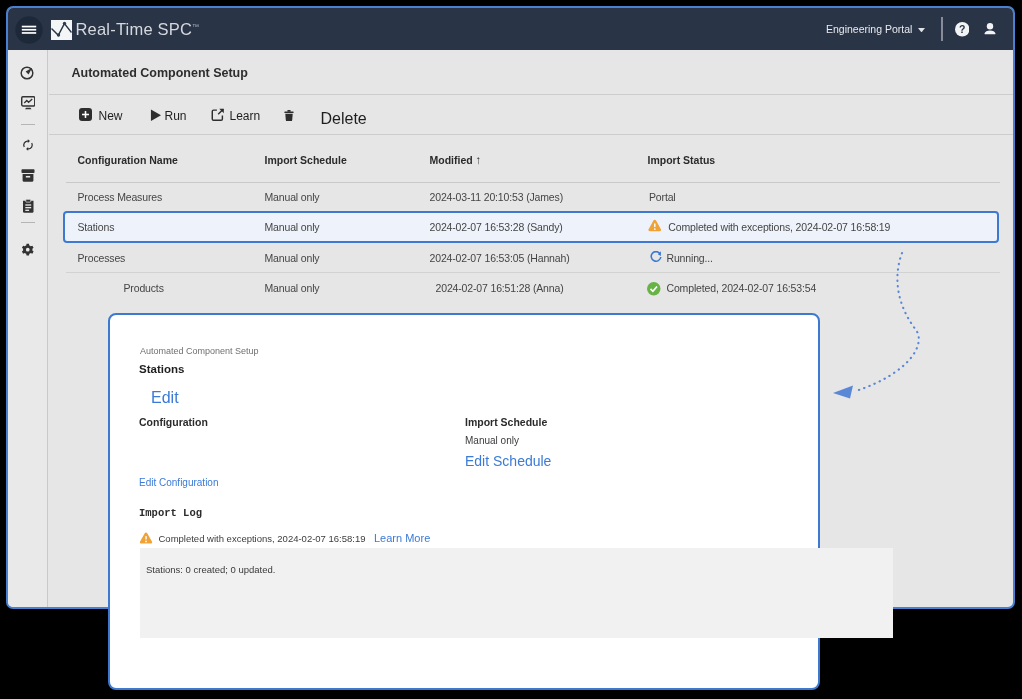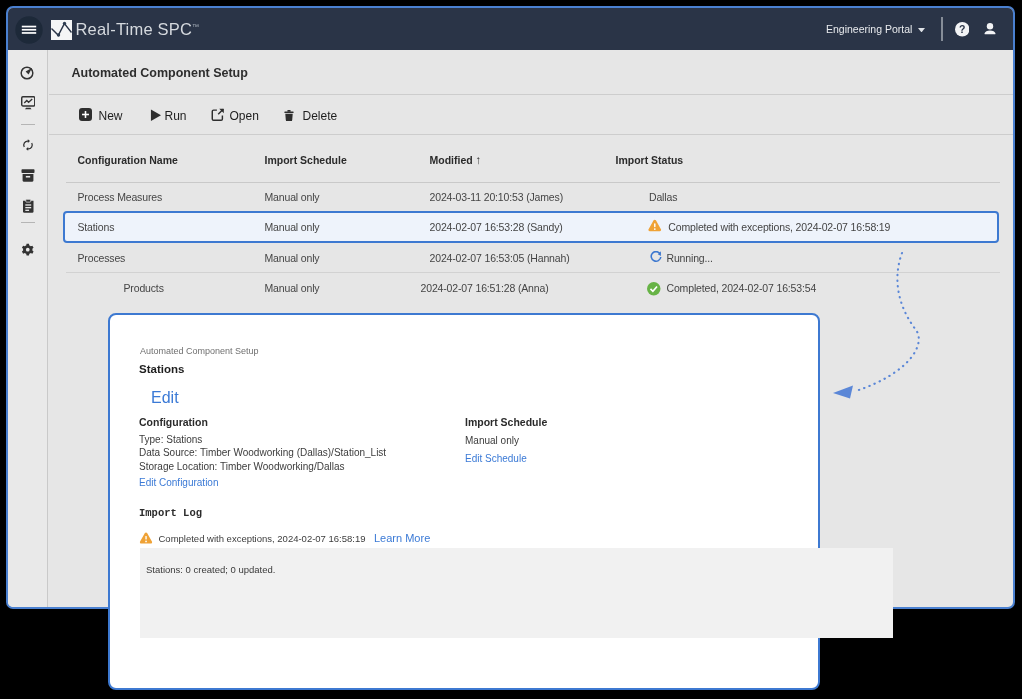--- a/index.html
+++ b/index.html
@@ -105,39 +105,39 @@
   <div class="abs" style="left:91px;top:101px;font-size:12px;color:#1e1e1e;line-height:1.2;">New</div>
   <svg class="abs" style="left:142px;top:100.5px" width="11.5" height="12.5" viewBox="0 0 12 13">
       <polygon points="1,0.5 11.5,6.5 1,12.5" fill="#2e2e2e"></polygon>
     </svg>
   <div class="abs" style="left:157px;top:101px;font-size:12px;color:#1e1e1e;line-height:1.2;">Run</div>
   <svg class="abs" style="left:203.5px;top:100px" width="13.5" height="13.5" viewBox="0 0 16 16">
     <path d="M13.5,9 L13.5,13 A1.5 1.5 0 0 1 12,14.5 L3,14.5 A1.5 1.5 0 0 1 1.5,13 L1.5,4 A1.5 1.5 0 0 1 3,2.5 L7,2.5" fill="none" stroke="#2e2e2e" stroke-width="1.7"></path>
     <path d="M8.5,7.5 L14.5,1.5" stroke="#2e2e2e" stroke-width="1.7"></path>
     <path d="M9.8,0.8 L15.2,0.8 L15.2,6.2 Z" fill="#2e2e2e"></path>
   </svg>
-  <div class="abs" style="left:222px;top:101px;font-size:12px;color:#1e1e1e;line-height:1.2;">Open</div>
+  <div class="abs" style="left:222px;top:101px;font-size:12px;color:#1e1e1e;line-height:1.2;">Learn</div>
   <svg class="abs" style="left:276px;top:100.5px" width="10" height="13.2" viewBox="0 0 14 16">
     <rect x="0.5" y="2.2" width="13" height="2" rx="0.6" fill="#2e2e2e"></rect>
     <rect x="4.7" y="0.3" width="4.6" height="2.4" rx="0.8" fill="#2e2e2e"></rect>
     <path d="M1.8,5.4 L12.2,5.4 L11.5,14 A1.8 1.8 0 0 1 9.7,15.7 L4.3,15.7 A1.8 1.8 0 0 1 2.5,14 Z" fill="#2e2e2e"></path>
   </svg>
-  <div class="abs" style="left:295px;top:101px;font-size:12px;color:#1e1e1e;line-height:1.2;">Delete</div>
+  <div class="abs" style="left:313px;top:101px;font-size:16px;color:#1e1e1e;line-height:1.2;">Delete</div>
   <div class="hdrline" style="top:125.5px;"></div>
 
   <div class="hcell" style="left:70px;top:146px;">Configuration Name</div>
   <div class="hcell" style="left:257px;top:146px;">Import Schedule</div>
   <div class="hcell" style="left:422px;top:146px;">Modified <span style="font-weight:normal;font-size:11.5px;color:#333;">↑</span></div>
-  <div class="hcell" style="left:608px;top:146px;">Import Status</div>
+  <div class="hcell" style="left:640px;top:146px;">Import Status</div>
   <div class="sep" style="left:58px;width:934px;top:173.5px;background:#c9c9c9;"></div>
 
   <div class="cell" style="left:70px;top:183px;">Process Measures</div>
   <div class="cell" style="left:257px;top:183px;">Manual only</div>
   <div class="cell" style="left:422px;top:183px;">2024-03-11 20:10:53 (James)</div>
-  <div class="cell" style="left:641.5px;top:183px;">Dallas</div>
+  <div class="cell" style="left:641.5px;top:183px;">Portal</div>
 
   <div class="selrow" style="left:55.5px;top:203px;width:936px;height:31.6px;"></div>
   <div class="cell" style="left:70px;top:212.5px;">Stations</div>
   <div class="cell" style="left:257px;top:212.5px;">Manual only</div>
   <div class="cell" style="left:422px;top:212.5px;">2024-02-07 16:53:28 (Sandy)</div>
   <svg class="abs" style="left:640.7px;top:210.7px" width="13.5" height="13" viewBox="0 0 14 13">
     <path d="M5.8,1.1 A1.4 1.4 0 0 1 8.2,1.1 L13.4,10.4 A1.4 1.4 0 0 1 12.2,12.5 L1.8,12.5 A1.4 1.4 0 0 1 0.6,10.4 Z" fill="#efa236"></path>
     <rect x="6.3" y="4.2" width="1.5" height="4" rx="0.7" fill="#fff"></rect>
     <circle cx="7.05" cy="10.2" r="0.95" fill="#fff"></circle>
   </svg>
@@ -148,40 +148,39 @@
   <div class="cell" style="left:422px;top:243.5px;">2024-02-07 16:53:05 (Hannah)</div>
   <svg class="abs" style="left:642px;top:243px" width="12" height="12" viewBox="0 0 13 13">
     <path d="M11 3.2 A5.2 5.2 0 1 0 11.7 6.5" fill="none" stroke="#3c77cf" stroke-width="1.7"></path>
     <path d="M11.8 0.2 L11.8 5.4 L8.4 3.4 Z" fill="#3c77cf"></path>
   </svg>
   <div class="cell" style="left:659px;top:243.5px;">Running...</div>
   <div class="sep" style="left:58px;width:934px;top:264.2px;"></div>
 
   <div class="cell" style="left:70px;top:274px;padding-left:46px;">Products</div>
   <div class="cell" style="left:257px;top:274px;">Manual only</div>
-  <div class="cell" style="left:413px;top:274px;">2024-02-07 16:51:28 (Anna)</div>
+  <div class="cell" style="left:428px;top:274px;">2024-02-07 16:51:28 (Anna)</div>
   <svg class="abs" style="left:639.5px;top:274px" width="13.5" height="13.5" viewBox="0 0 14 14">
     <circle cx="7" cy="7" r="7" fill="#67b346"></circle>
     <polyline points="3.6,7.2 6.1,9.7 10.4,4.6" fill="none" stroke="#fff" stroke-width="1.7"></polyline>
   </svg>
   <div class="cell" style="left:659px;top:274px;">Completed, 2024-02-07 16:53:54</div>
 </div>
 
 <div class="card">
   <div class="abs" style="left:30px;top:31px;font-size:9px;color:#707070;line-height:1.2;">Automated Component Setup</div>
   <div class="abs" style="left:29px;top:47.5px;font-size:11.5px;font-weight:bold;color:#1f1f1f;line-height:1.2;">Stations</div>
   <div class="abs" style="left:41px;top:72.5px;font-size:16px;line-height:1.2;"><span class="link">Edit</span></div>
 
   <div class="abs" style="left:29px;top:101px;font-size:10.5px;font-weight:bold;color:#2b2b2b;line-height:1.2;">Configuration</div>
-  <div class="abs" style="left:29px;top:117.5px;font-size:10px;color:#3c3c3c;line-height:1.38;">Type: Stations<br>Data Source: Timber Woodworking (Dallas)/Station_List<br>Storage Location: Timber Woodworking/Dallas</div>
   <div class="abs" style="left:29px;top:161.5px;font-size:10px;line-height:1.2;"><span class="link">Edit Configuration</span></div>
 
   <div class="abs" style="left:355px;top:101px;font-size:10.5px;font-weight:bold;color:#2b2b2b;line-height:1.2;">Import Schedule</div>
   <div class="abs" style="left:355px;top:119.5px;font-size:10px;color:#3c3c3c;line-height:1.2;">Manual only</div>
-  <div class="abs" style="left:355px;top:137.5px;font-size:10px;line-height:1.2;"><span class="link">Edit Schedule</span></div>
+  <div class="abs" style="left:355px;top:137.5px;font-size:14px;line-height:1.2;"><span class="link">Edit Schedule</span></div>
 
   <div class="abs" style="left:29px;top:192px;font-size:10.5px;font-weight:bold;color:#2b2b2b;line-height:1.2;font-family:Liberation Mono, monospace;">Import Log</div>
   <svg class="abs" style="left:29px;top:216.5px" width="14" height="12" viewBox="0 0 14 13">
     <path d="M5.8,1.1 A1.4 1.4 0 0 1 8.2,1.1 L13.4,10.4 A1.4 1.4 0 0 1 12.2,12.5 L1.8,12.5 A1.4 1.4 0 0 1 0.6,10.4 Z" fill="#efa236"></path>
     <rect x="6.3" y="4.2" width="1.5" height="4" rx="0.7" fill="#fff"></rect>
     <circle cx="7.05" cy="10.2" r="0.95" fill="#fff"></circle>
   </svg>
   <div class="abs" style="left:48.5px;top:218px;font-size:9.5px;color:#3c3c3c;line-height:1.2;">Completed with exceptions, 2024-02-07 16:58:19</div>
   <div class="abs" style="left:264px;top:217px;font-size:11px;line-height:1.2;"><span class="link">Learn More</span></div>
 

